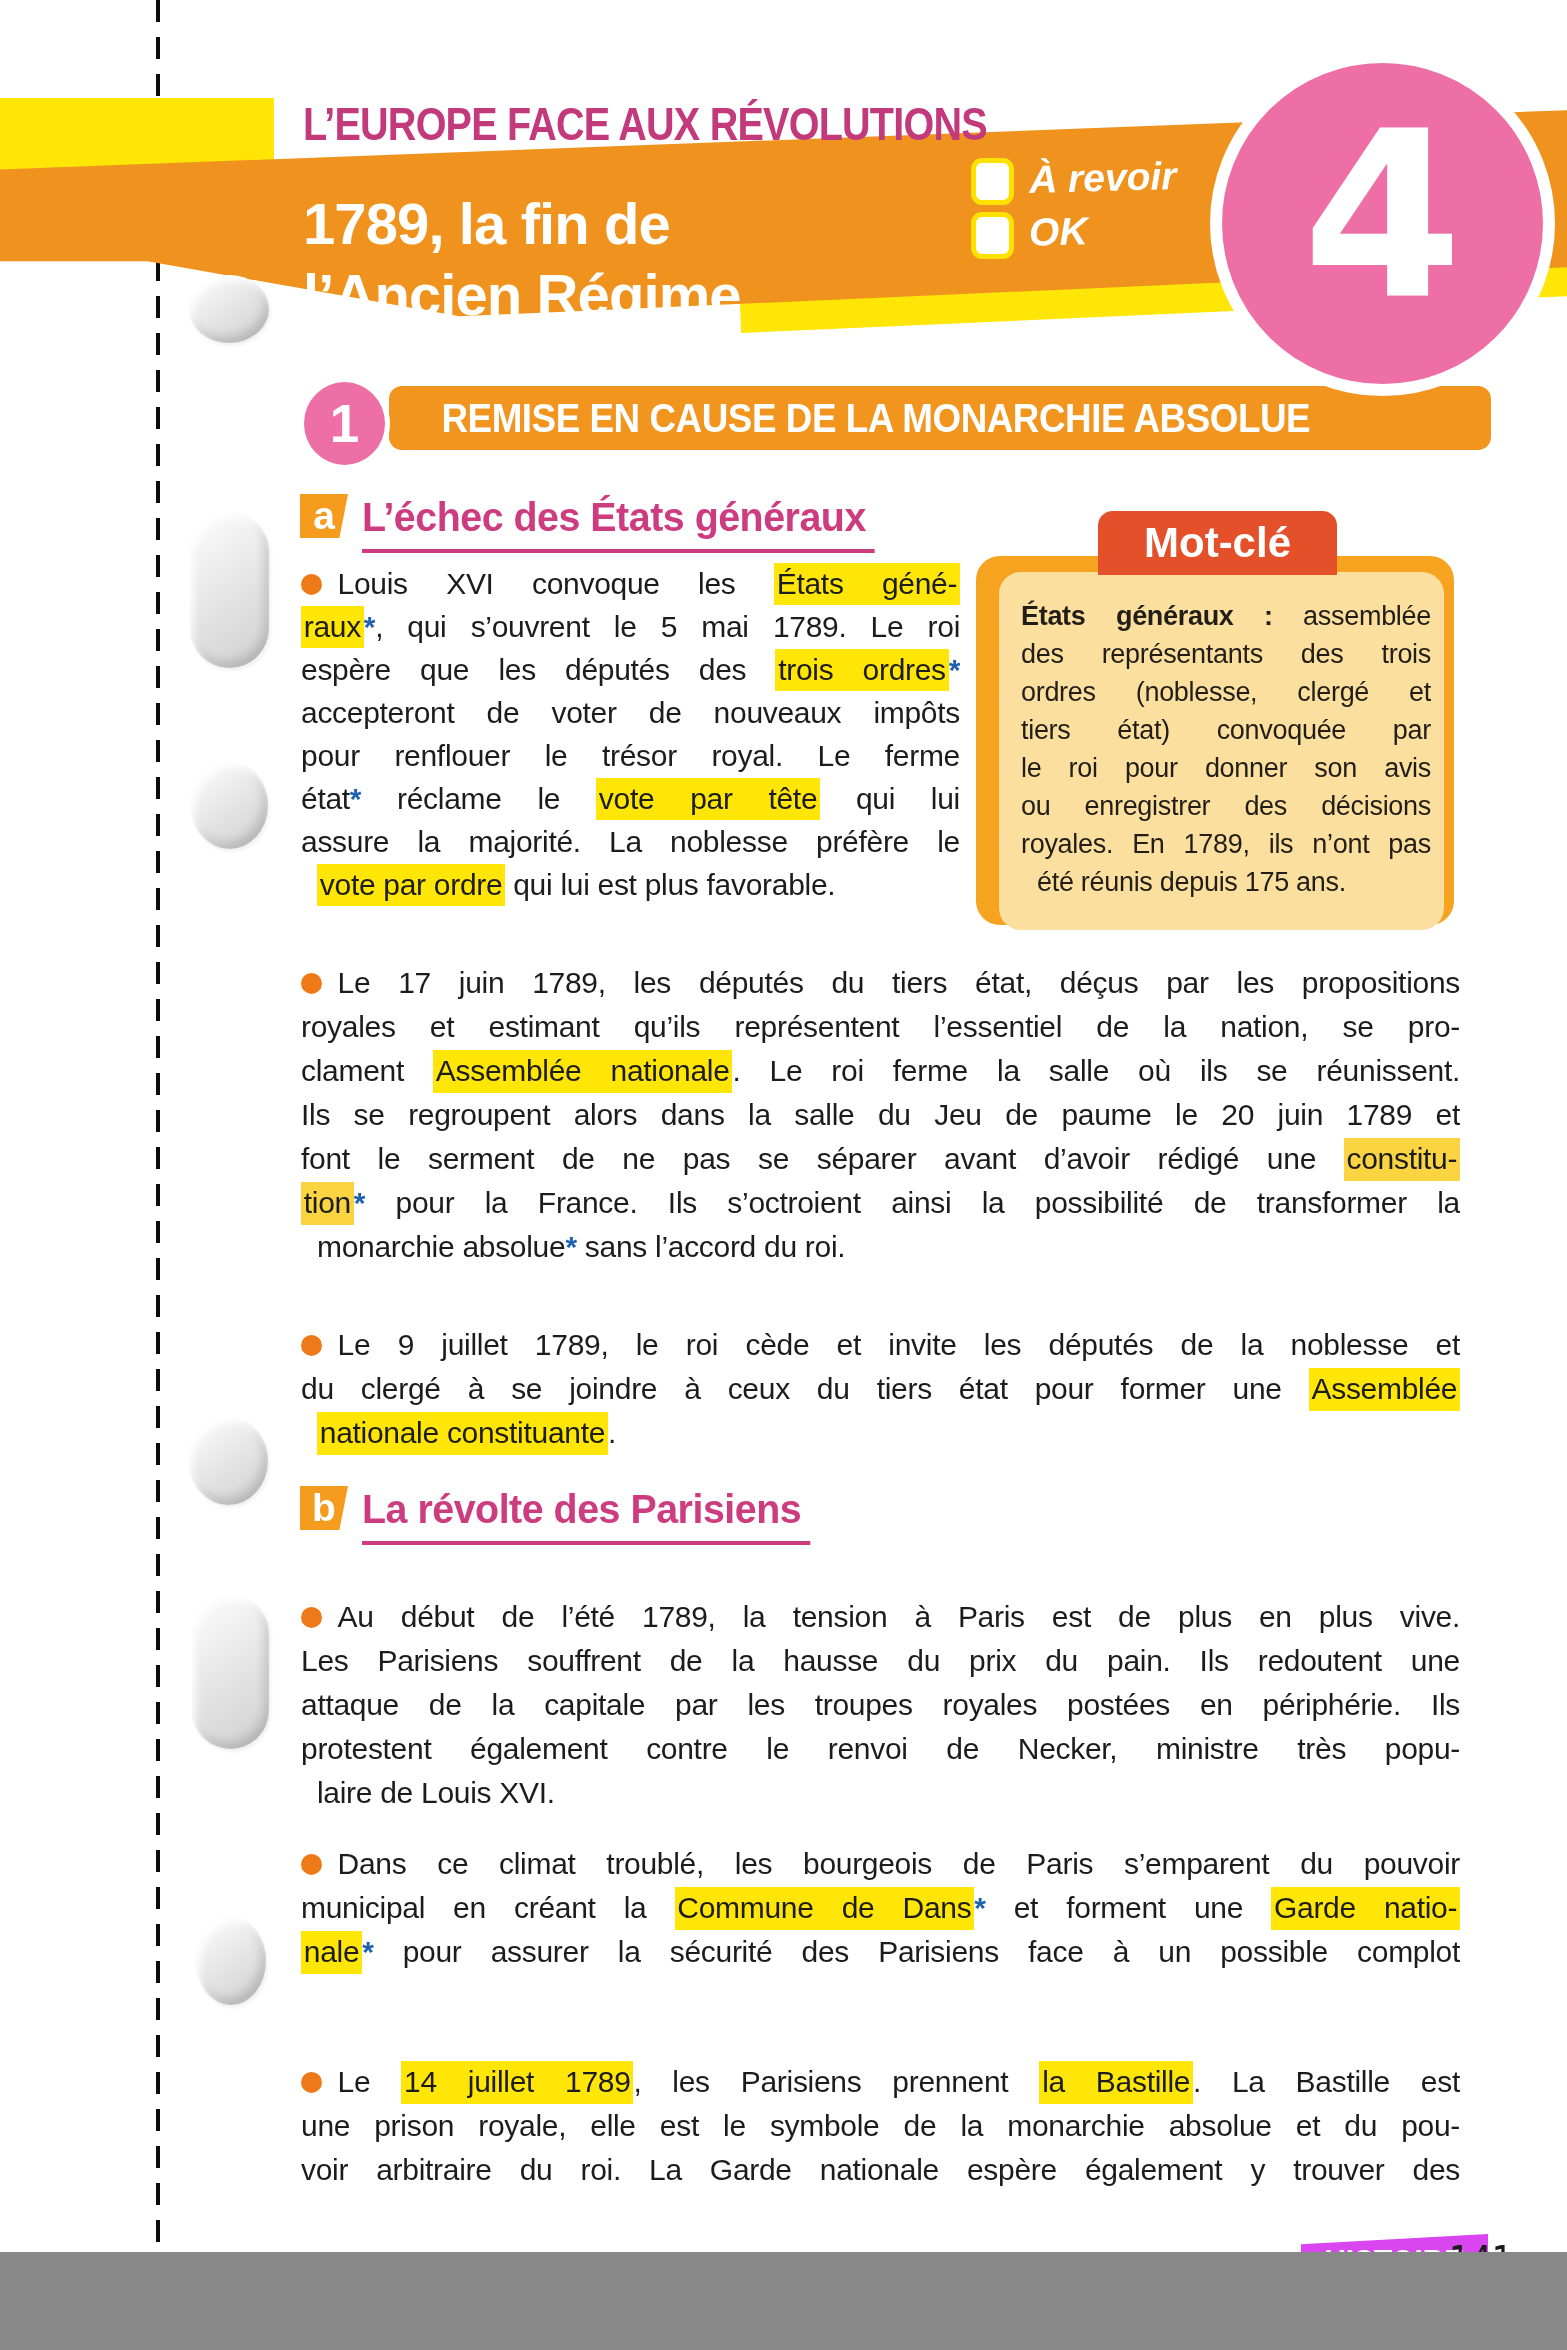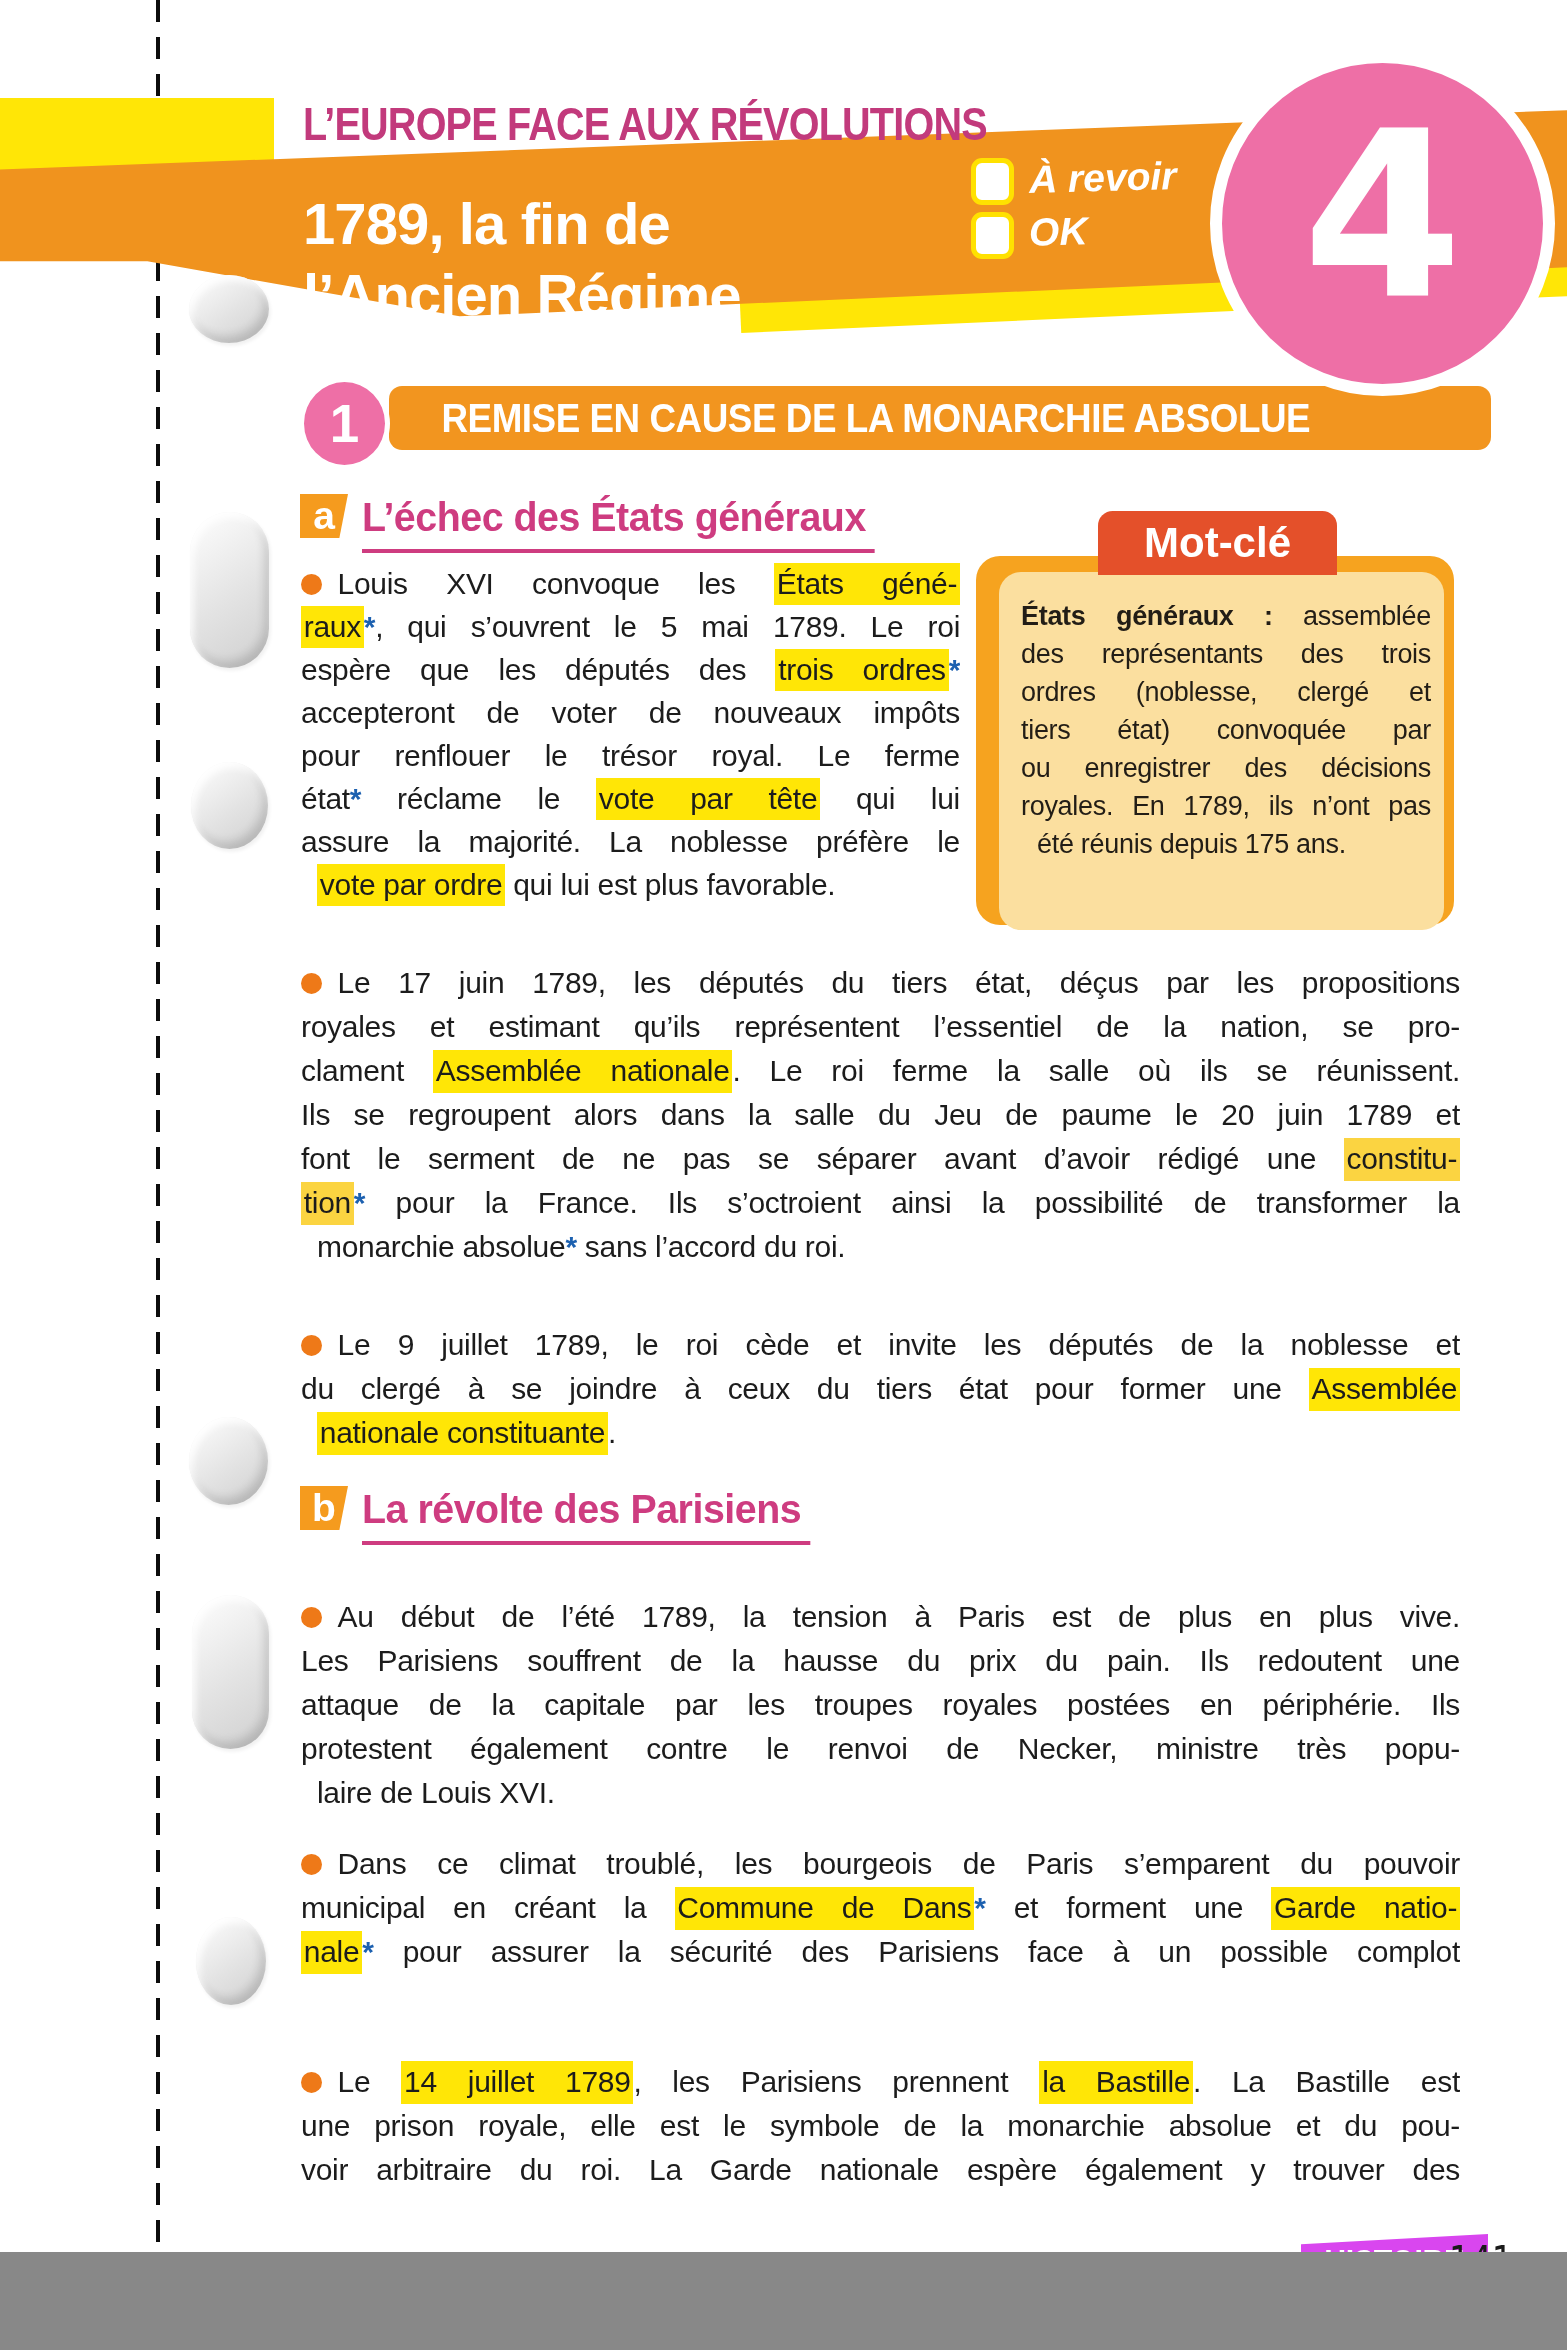--- a/index.html
+++ b/index.html
@@ -148,20 +148,21 @@
   <div class="kw-orange"></div>
   <div class="kw-cream"></div>
   <div class="kw-header">
     <span>Mot-clé</span>
   </div>
   <div class="kw-text">
       <div class="tl"><span class="bold">États généraux :</span><span> assemblée</span></div>
       <div class="tl"><span>des représentants des trois</span></div>
       <div class="tl"><span>ordres (noblesse, clergé et</span></div>
       <div class="tl"><span>tiers état) convoquée par</span></div>
+      <div class="tl"><span>le roi pour donner son avis</span></div>
       <div class="tl"><span>ou enregistrer des décisions</span></div>
       <div class="tl"><span>royales. En 1789, ils n’ont pas</span></div>
       <div class="tl tl-last"><span>été réunis depuis 175 ans.</span></div>
     </div>
 
   <div class="para p2">
       <div class="tl"><span class="bullet"></span><span>Le 17 juin 1789, les députés du tiers état, déçus par les propositions</span></div>
       <div class="tl"><span>royales et estimant qu’ils représentent l’essentiel de la nation, se pro-</span></div>
       <div class="tl"><span>clament </span><span class="hl">Assemblée nationale</span><span>. Le roi ferme la salle où ils se réunissent.</span></div>
       <div class="tl"><span>Ils se regroupent alors dans la salle du Jeu de paume le 20 juin 1789 et</span></div>

